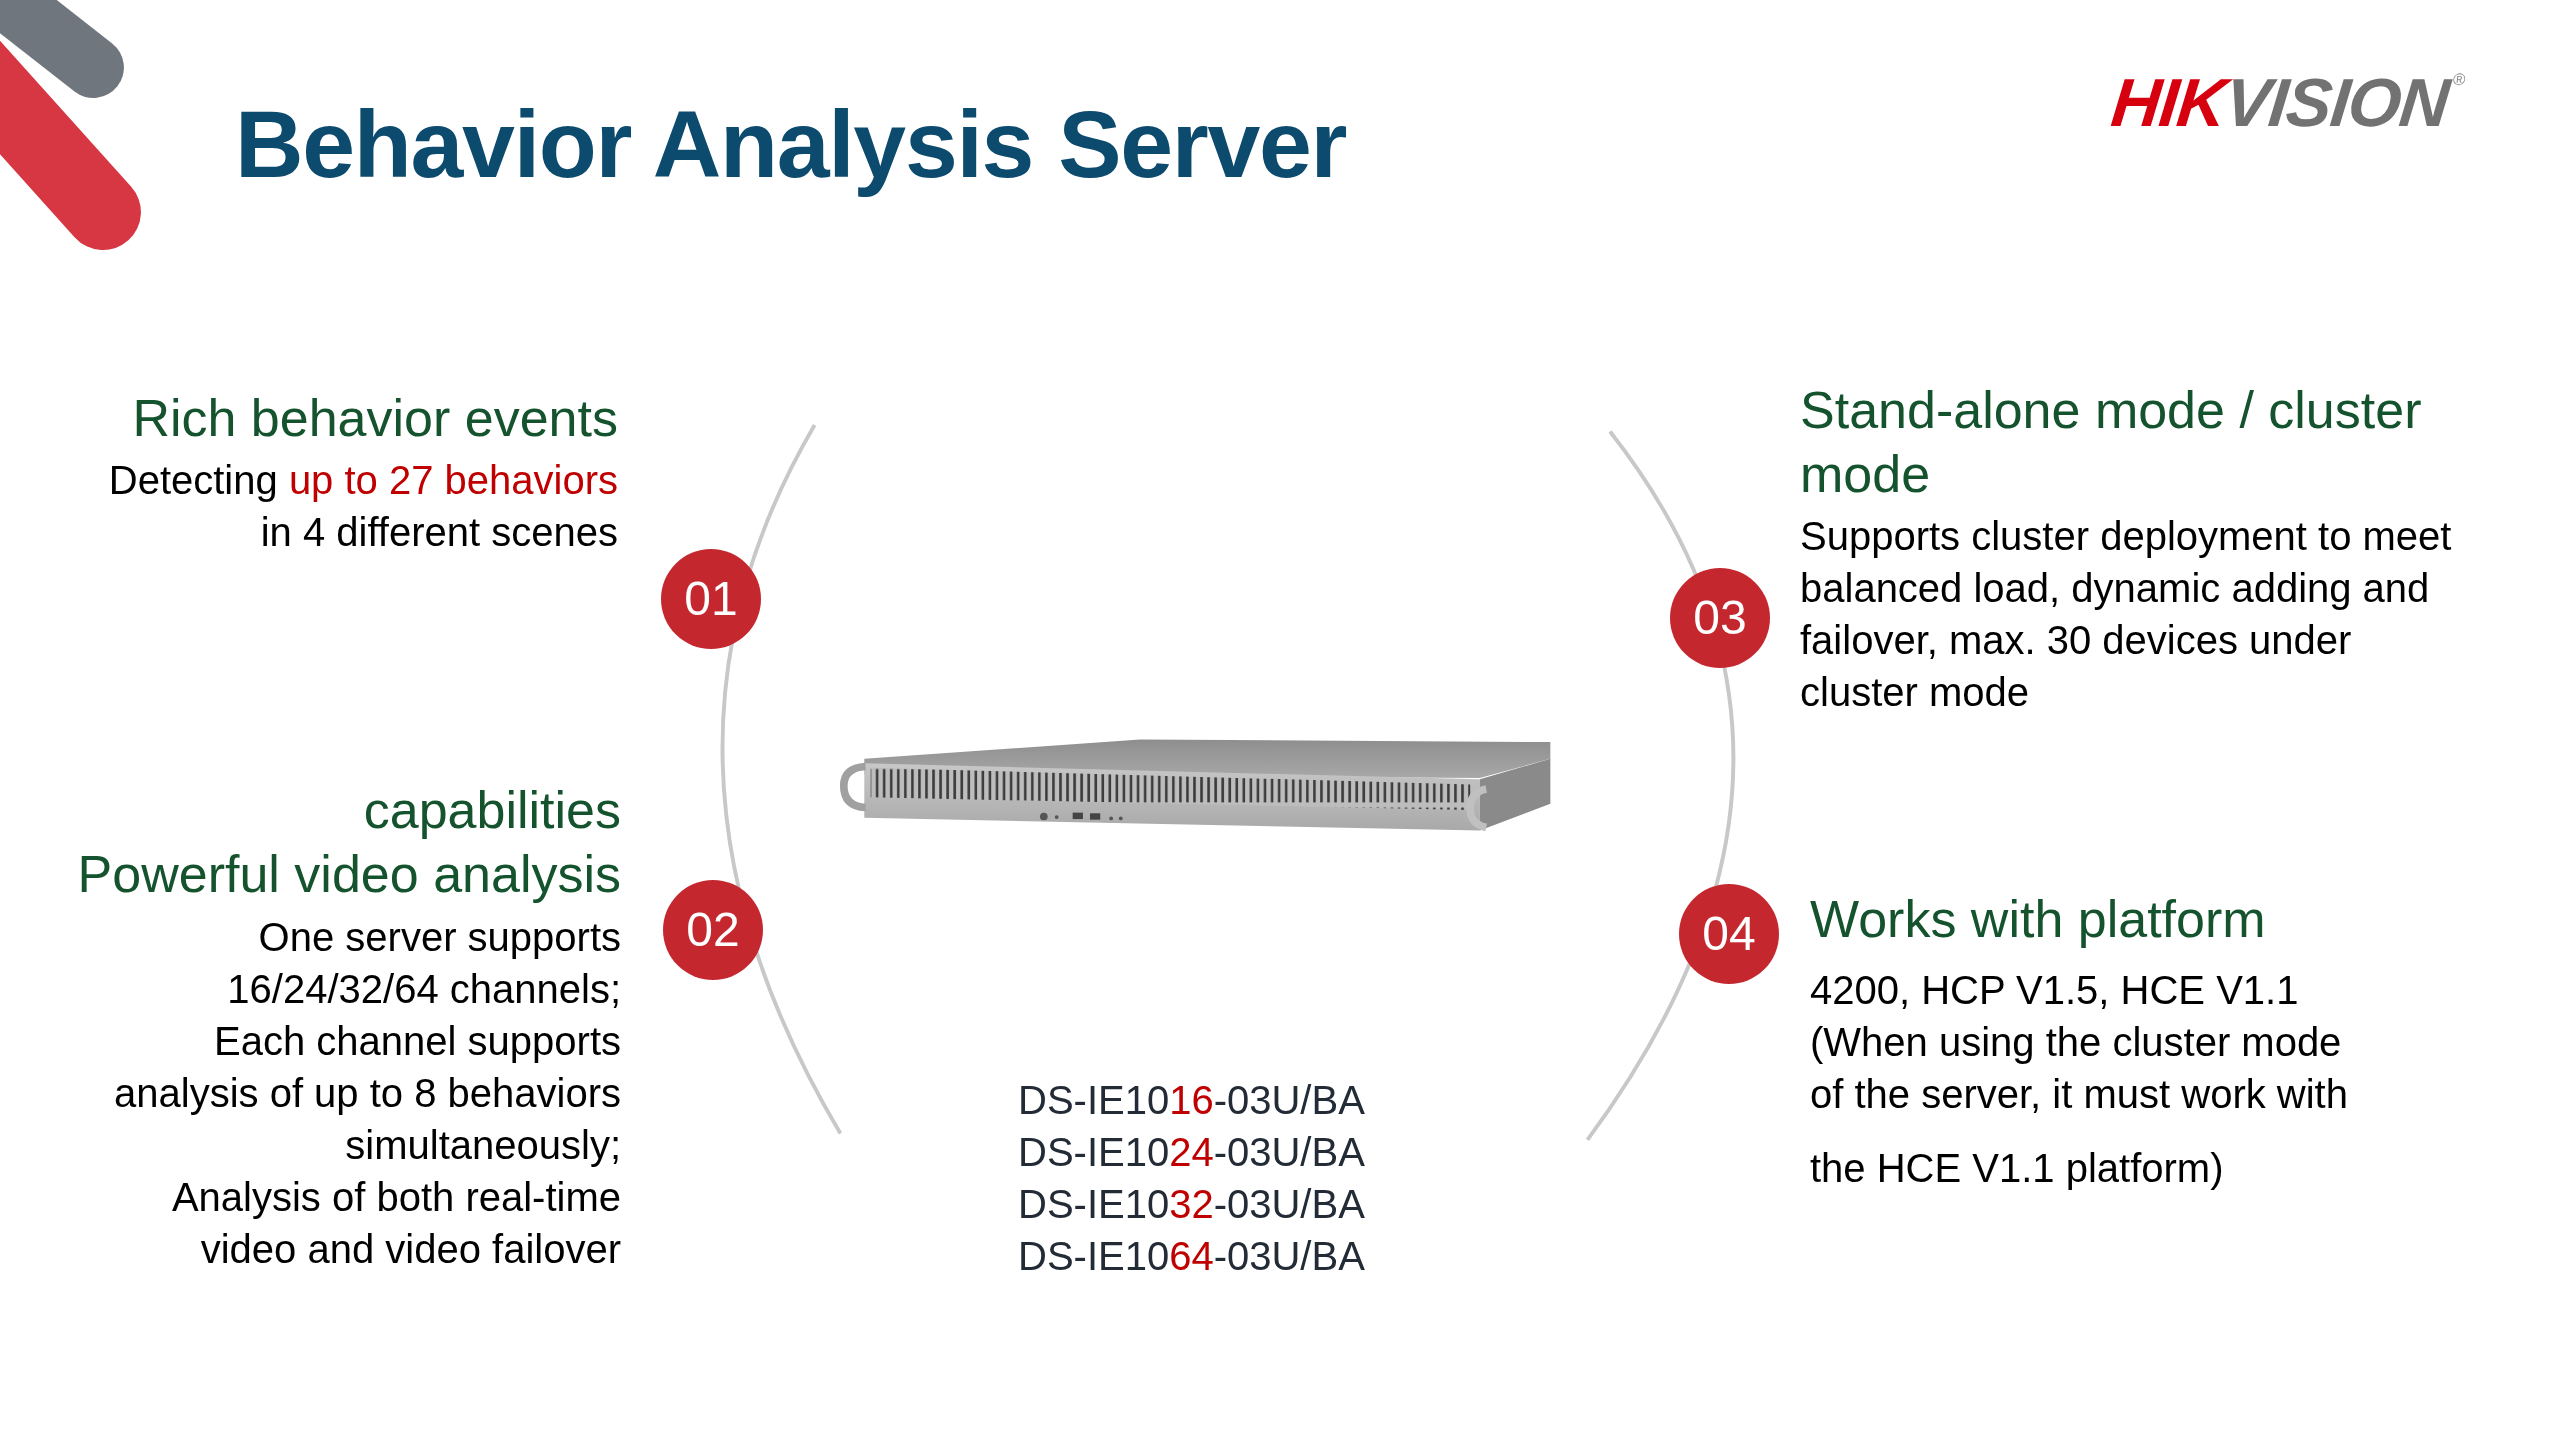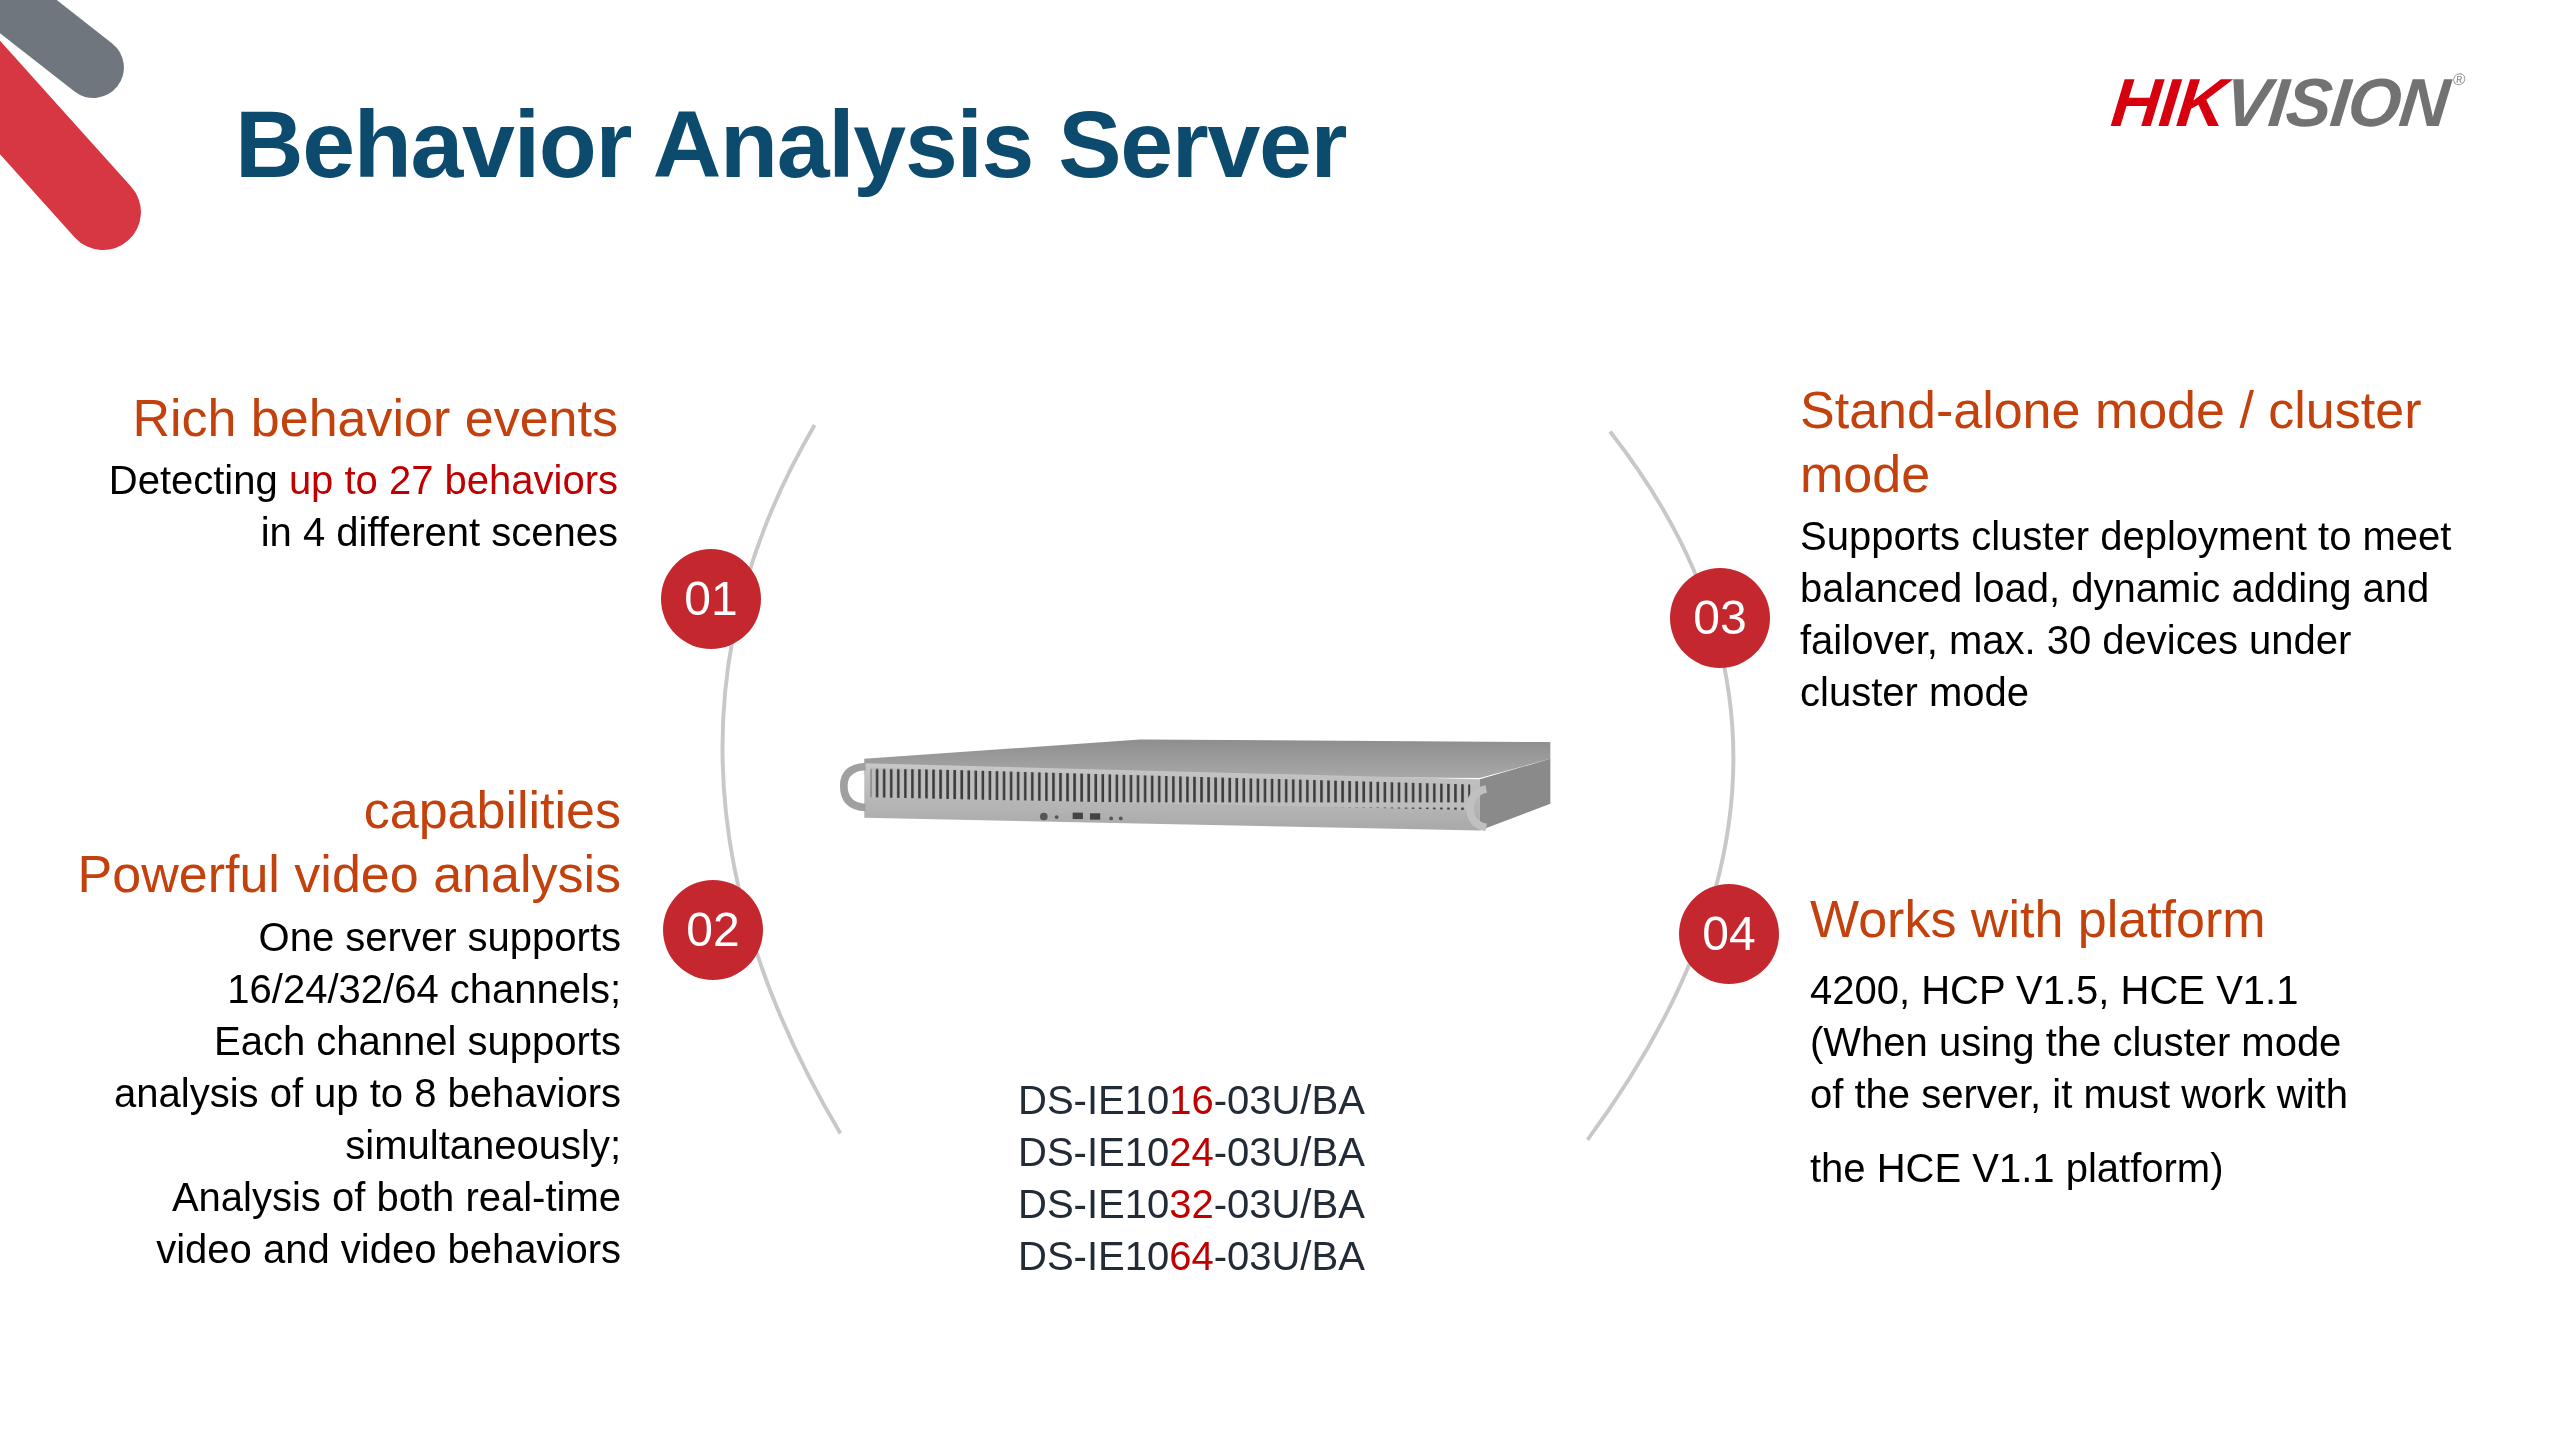--- a/index.html
+++ b/index.html
@@ -24,21 +24,21 @@
 
     
     .arcs { left: 0; top: 0; width: 2576px; height: 1449px; pointer-events: none; }
 
     
     .badge { width: 100px; height: 100px; border-radius: 50%; background: #c4282e; color: #fff;
              font-size: 48px; display: flex; align-items: center; justify-content: center;
              line-height: 1; }
 
     
-    .heading { color: #c2410c; font-size: 52px; line-height: 64px; white-space: nowrap; }
+    .heading { color: #14532d; font-size: 52px; line-height: 64px; white-space: nowrap; }
     .body-text { color: #000; font-size: 40px; line-height: 52px; white-space: nowrap; }
     .right-align { text-align: right; }
     .hl { color: #c00000; }
 
     .f1 { right: 1958px; top: 386px; }
     .f1 .body-text { margin-top: 4px; }
 
     .f2 { right: 1955px; top: 778px; }
     .f2 .body-text { margin-top: 5.2px; }
 
@@ -94,21 +94,21 @@
     <div>capabilities</div>
     <div>Powerful video analysis</div>
   </div>
   <div class="body-text">
     <div>One server supports</div>
     <div>16/24/32/64 channels;</div>
     <div>Each channel supports</div>
     <div>analysis of up to 8 behaviors</div>
     <div>simultaneously;</div>
     <div>Analysis of both real-time</div>
-    <div>video and video behaviors</div>
+    <div>video and video failover</div>
   </div>
 </div>
 
 <div class="abs f3">
   <div class="heading">
     <div>Stand-alone mode / cluster</div>
     <div>mode</div>
   </div>
   <div class="body-text">
     <div>Supports cluster deployment to meet</div>

